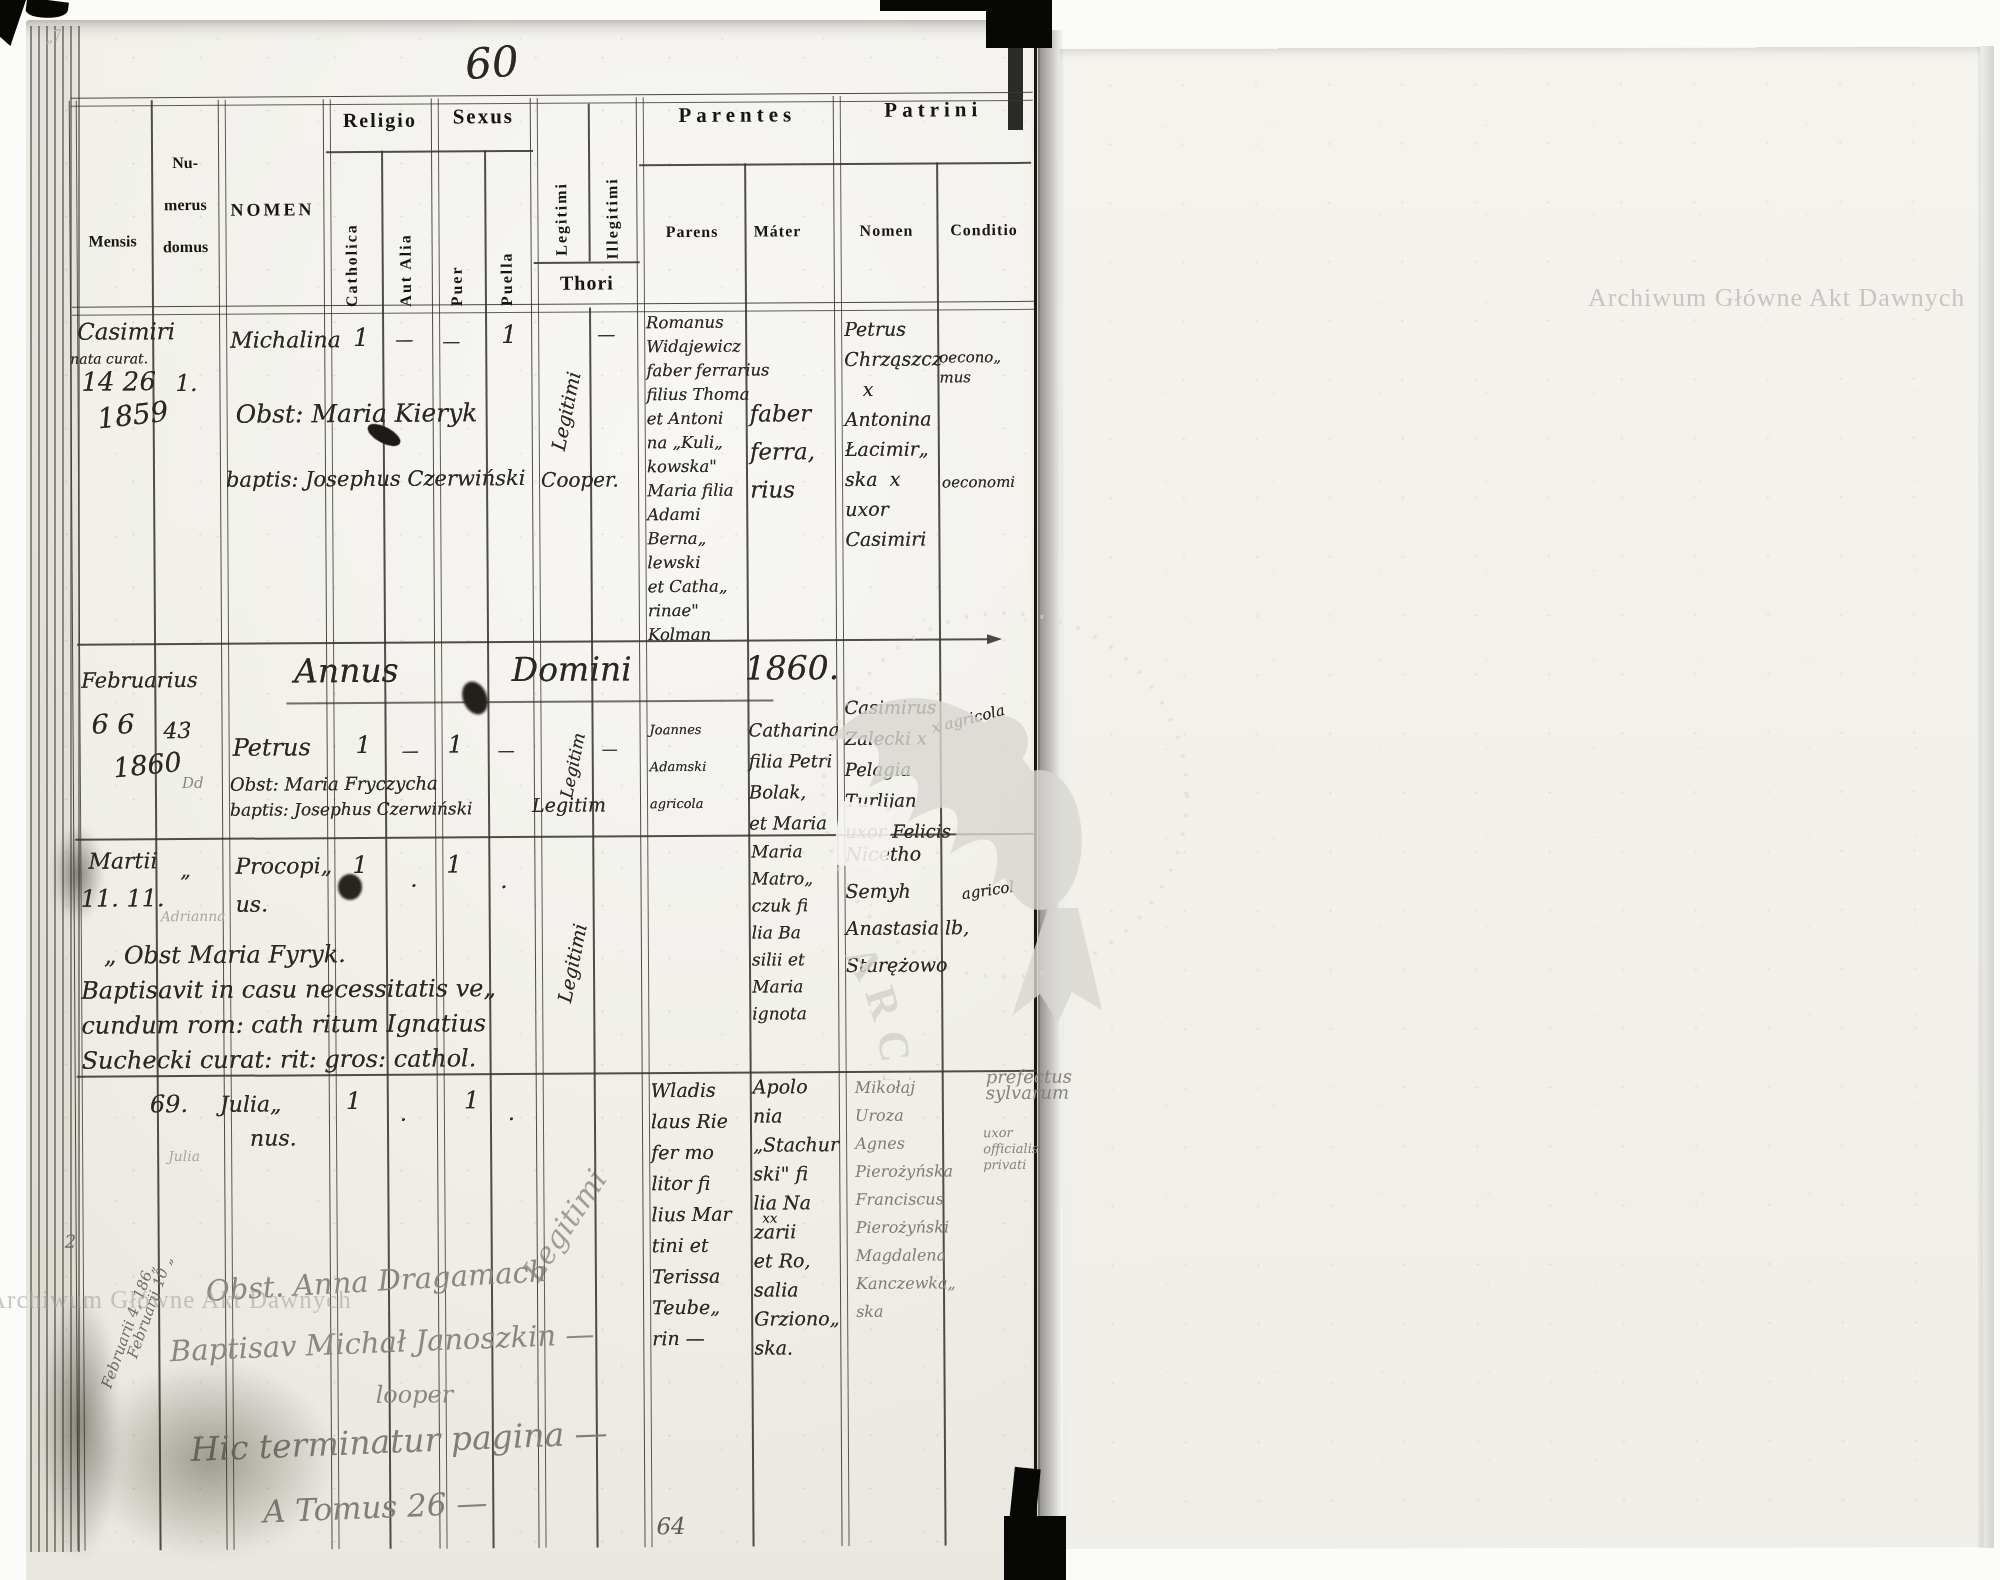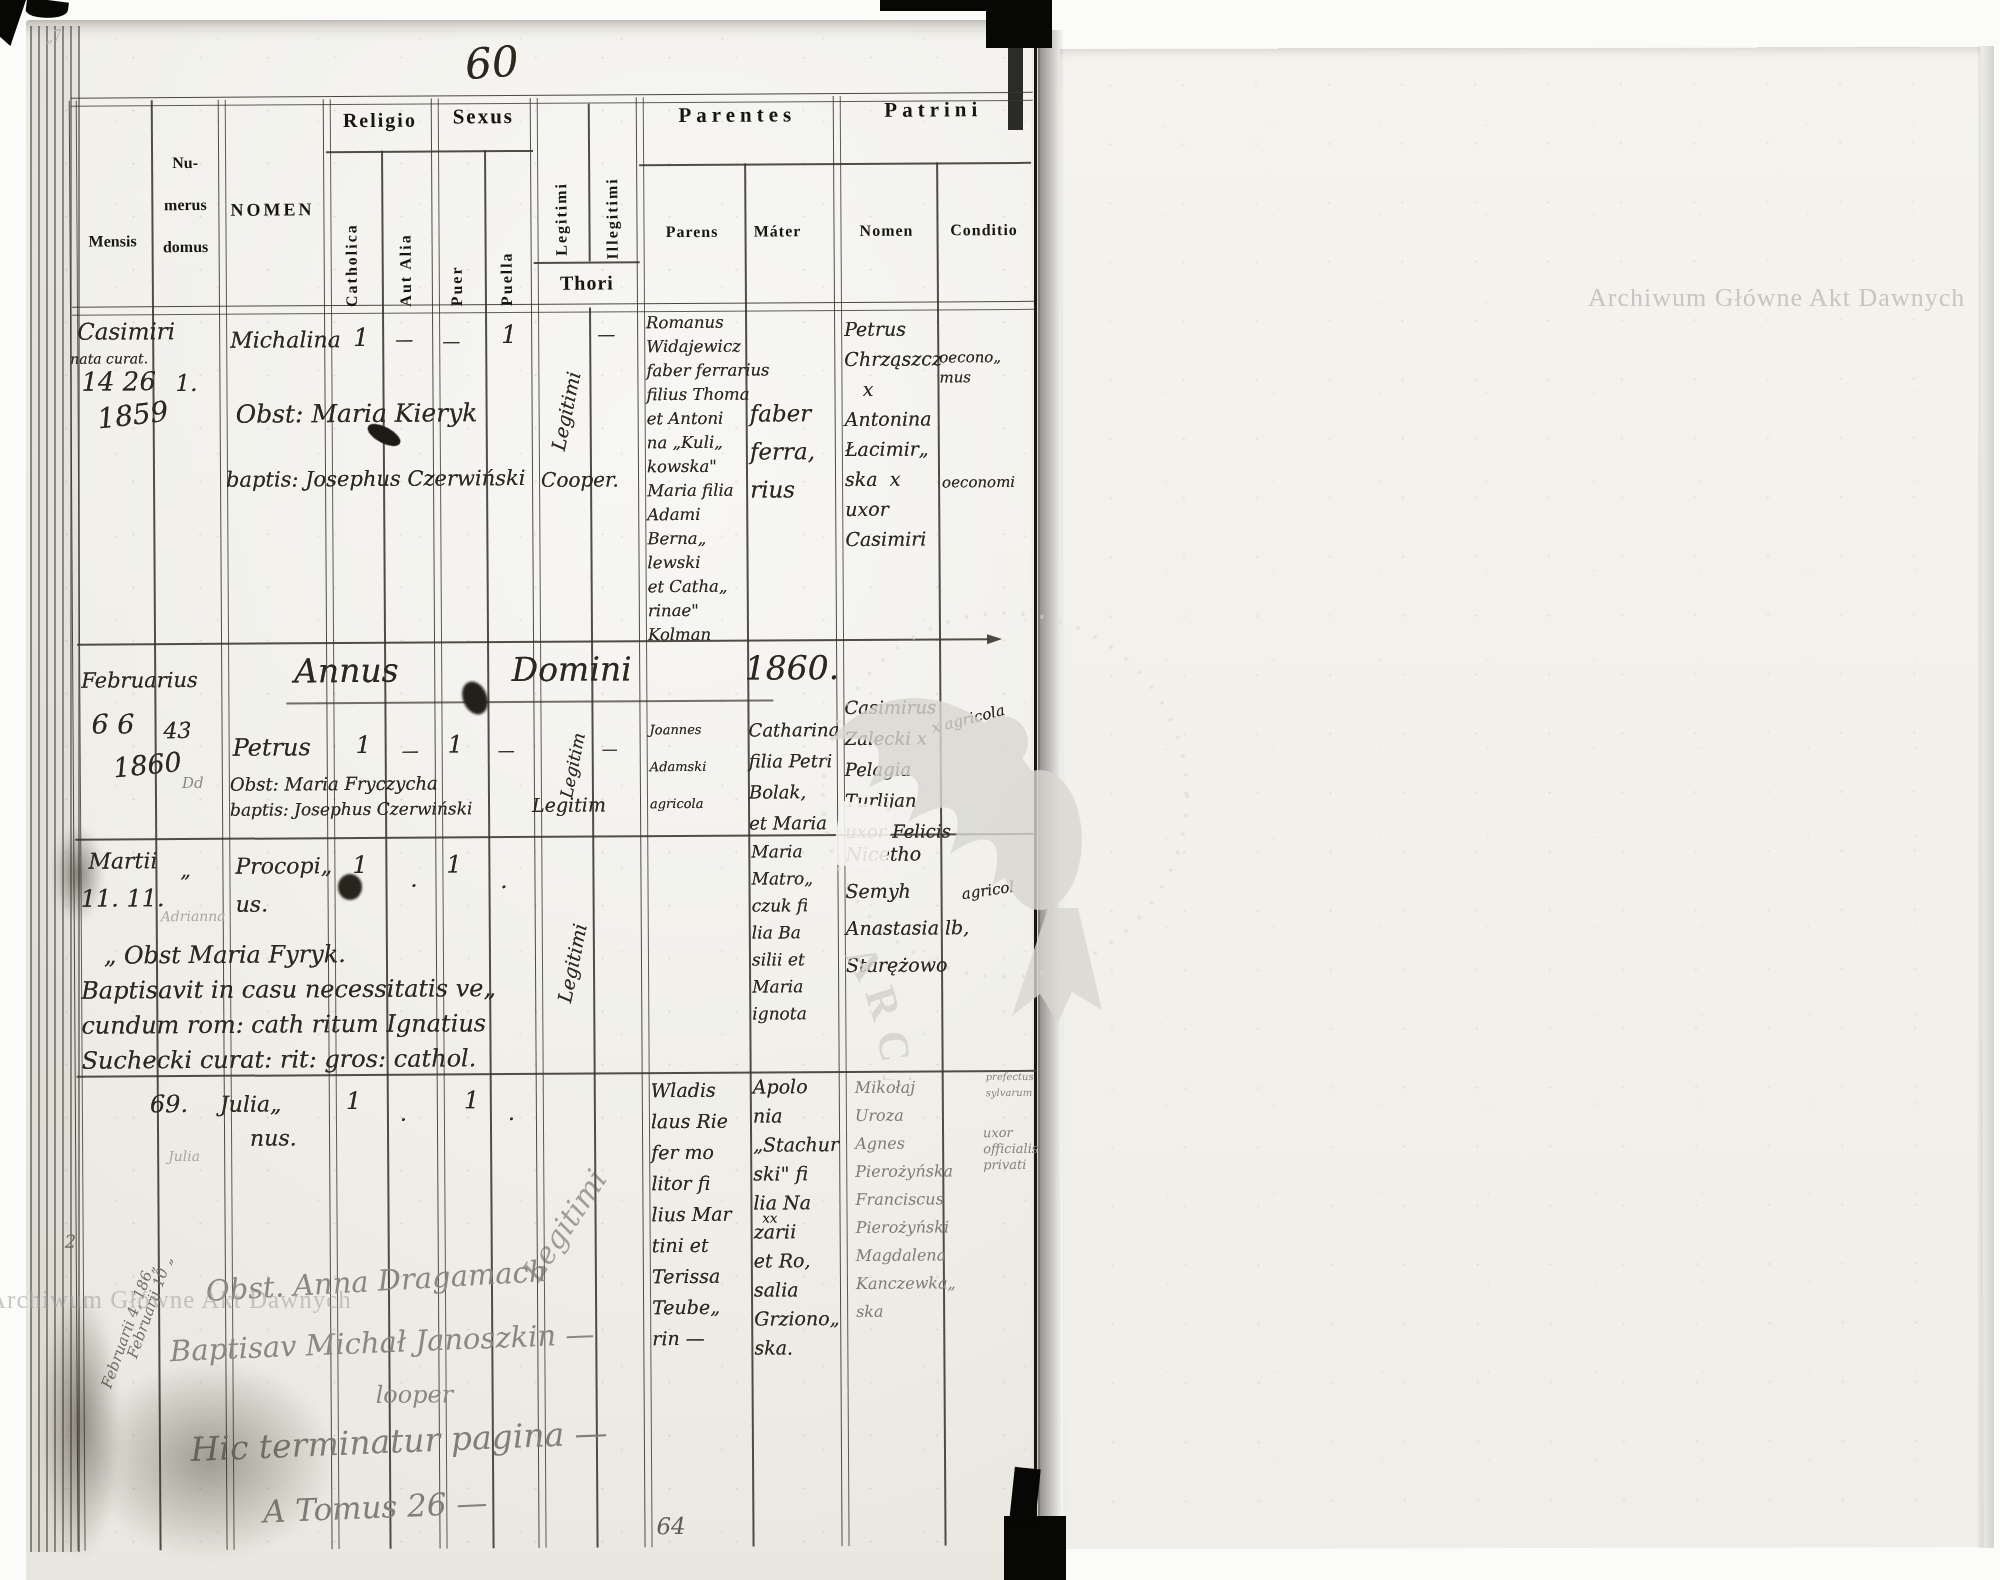--- a/index.html
+++ b/index.html
@@ -298,21 +298,21 @@
     <div class="hw" style="left:760px;top:1212px;font-size:13px">xx</div>
     <div class="hw pc" style="left:853px;top:1076px;font-size:16px;line-height:28px;color:#7d7b73">Mikołaj
 Uroza
 Agnes
 Pierożyńska
 Franciscus
 Pierożyński
 Magdalena
 Kanczewka„
 ska</div>
-    <div class="hw pc" style="left:984px;top:1072px;font-size:10px;line-height:16px;color:#85837b">prefectus
+    <div class="hw pc" style="left:984px;top:1072px;font-size:18px;line-height:16px;color:#85837b">prefectus
 sylvarum</div>
     <div class="hw pc" style="left:981px;top:1128px;font-size:13px;line-height:16px;color:#85837b">uxor
 officialis
 privati</div>
 
     <div class="hw pc" style="left:202px;top:1272px;font-size:29px;transform:rotate(-3deg)">Obst. Anna Dragamach</div>
     <div class="hw pc" style="left:166px;top:1332px;font-size:29px;transform:rotate(-2deg)">Baptisav Michał Janoszkin —</div>
     <div class="hw pc" style="left:372px;top:1380px;font-size:24px">looper</div>
     <div class="hw pc" style="left:186px;top:1428px;font-size:33px;transform:rotate(-2deg);color:#807e76">Hic terminatur pagina —</div>
     <div class="hw pc" style="left:258px;top:1492px;font-size:31px;transform:rotate(-2deg);color:#807e76">A Tomus 26 —</div>

